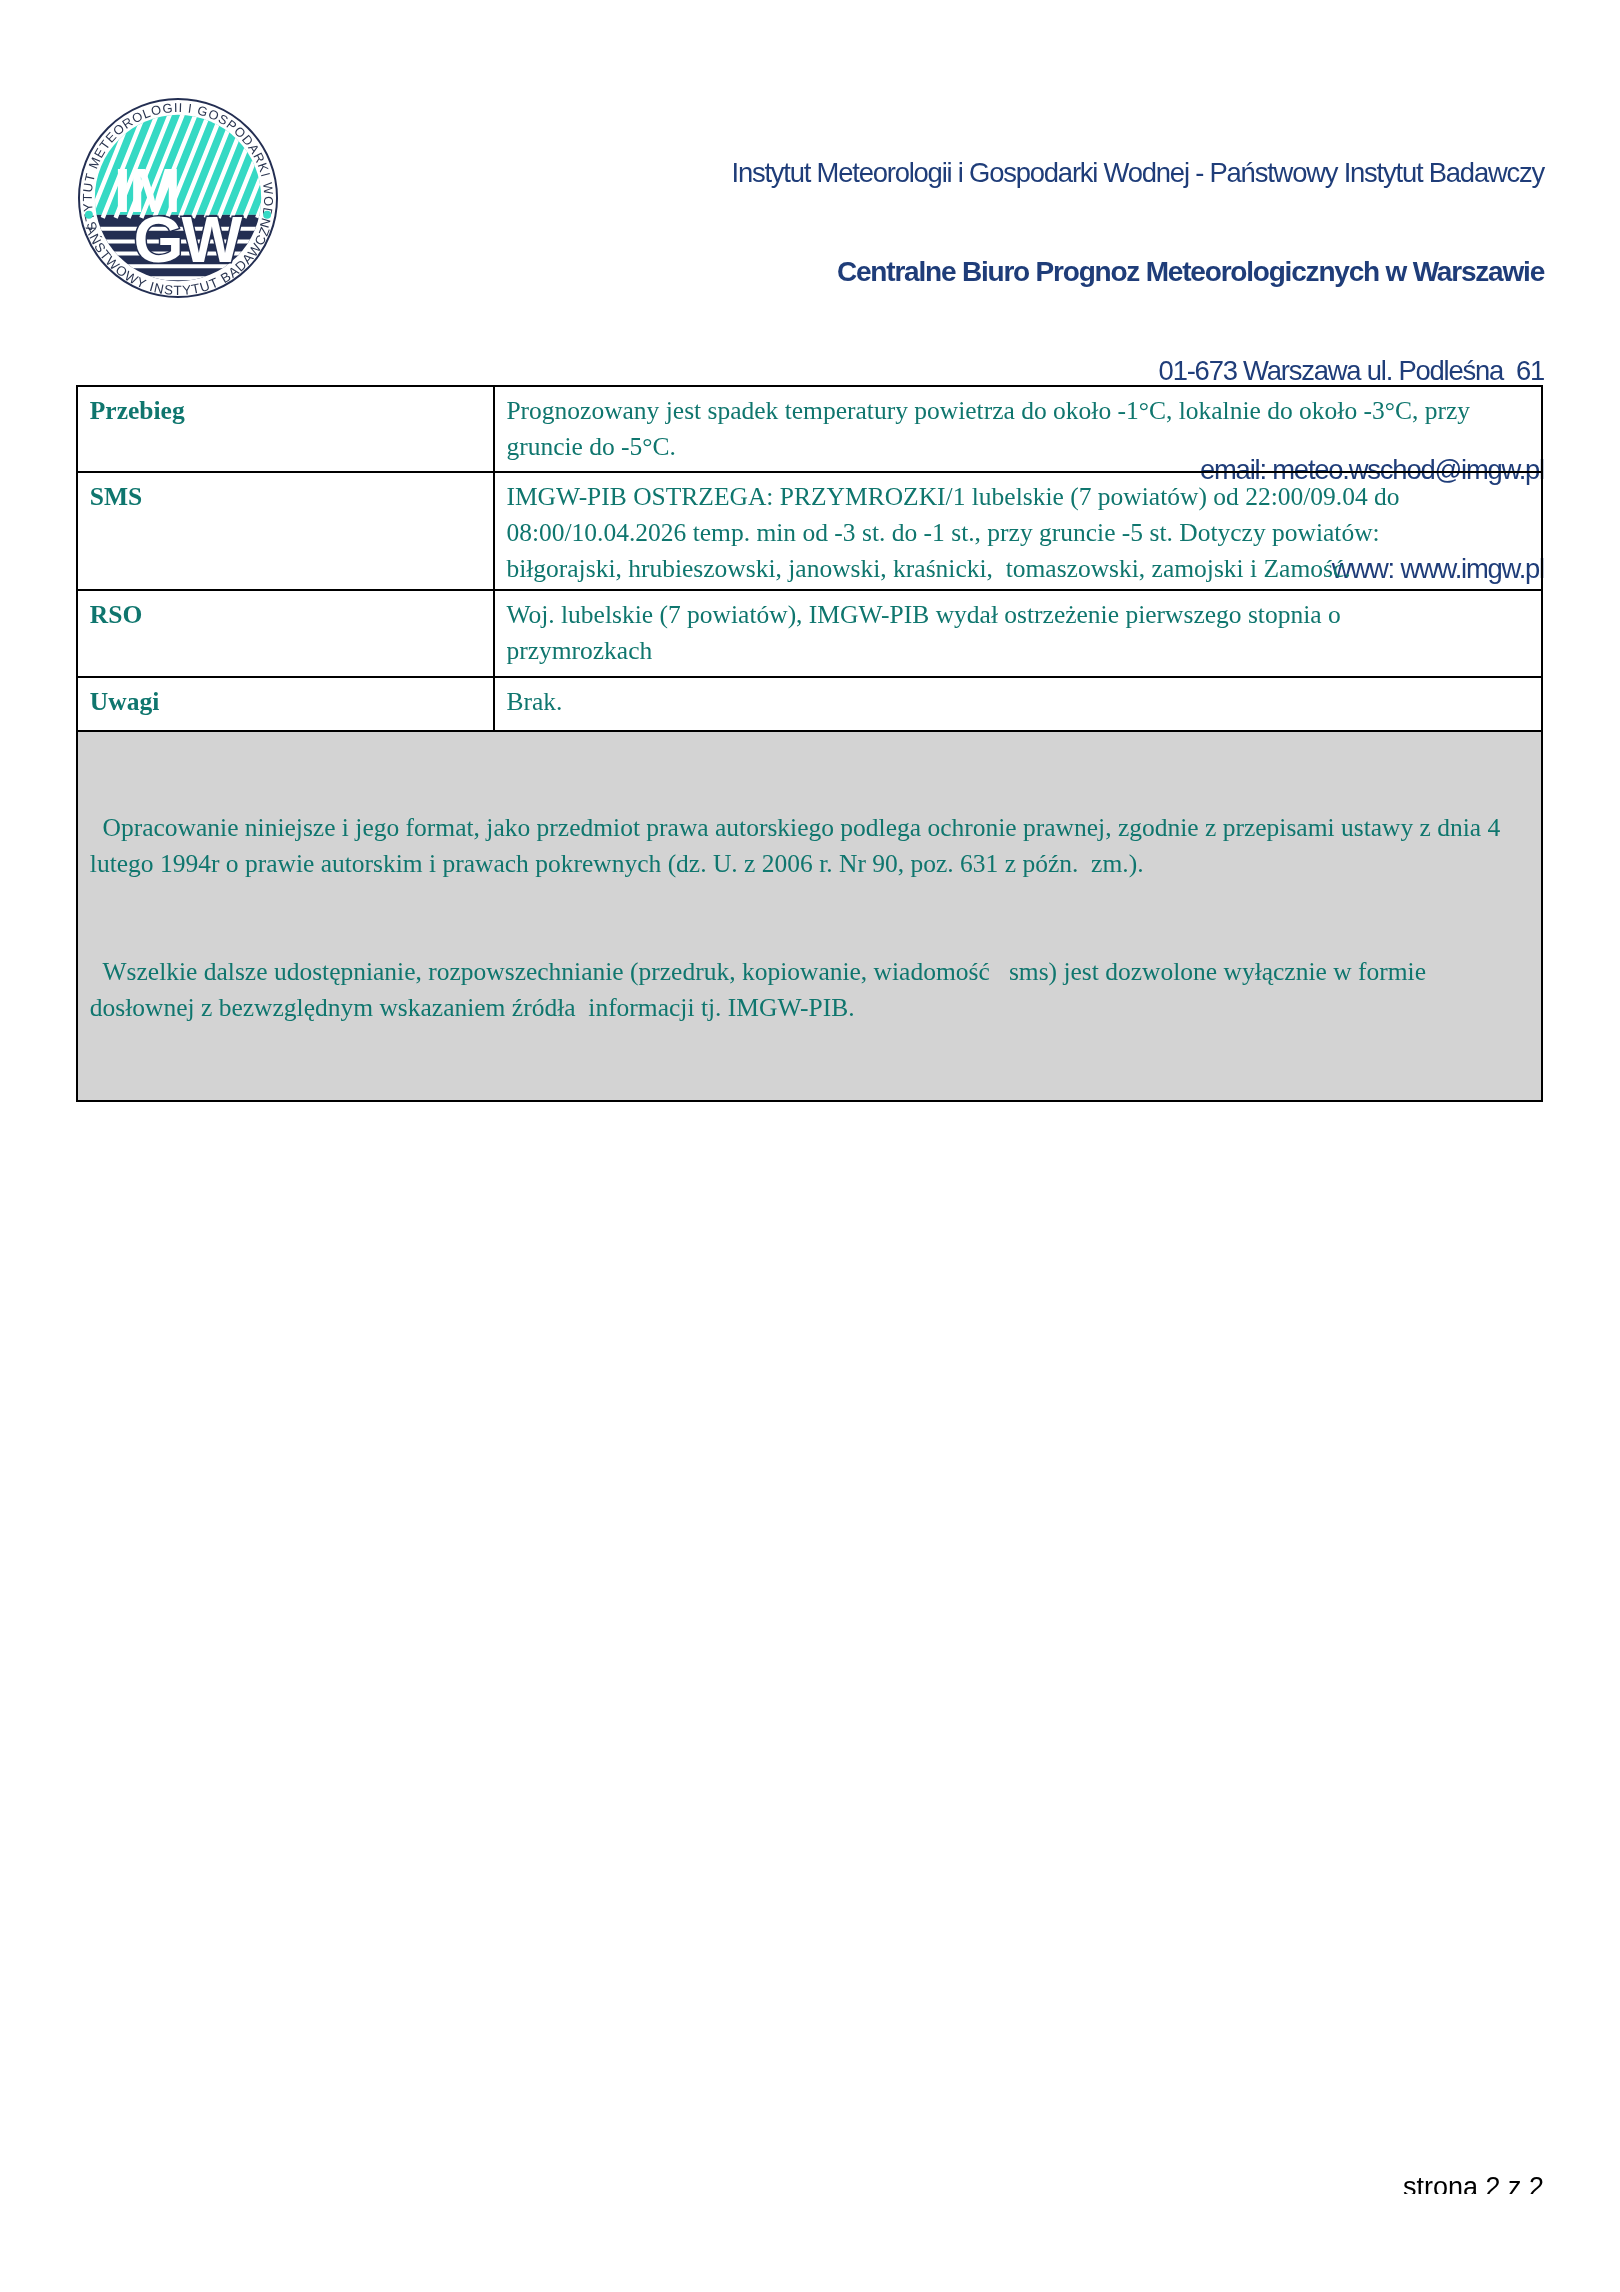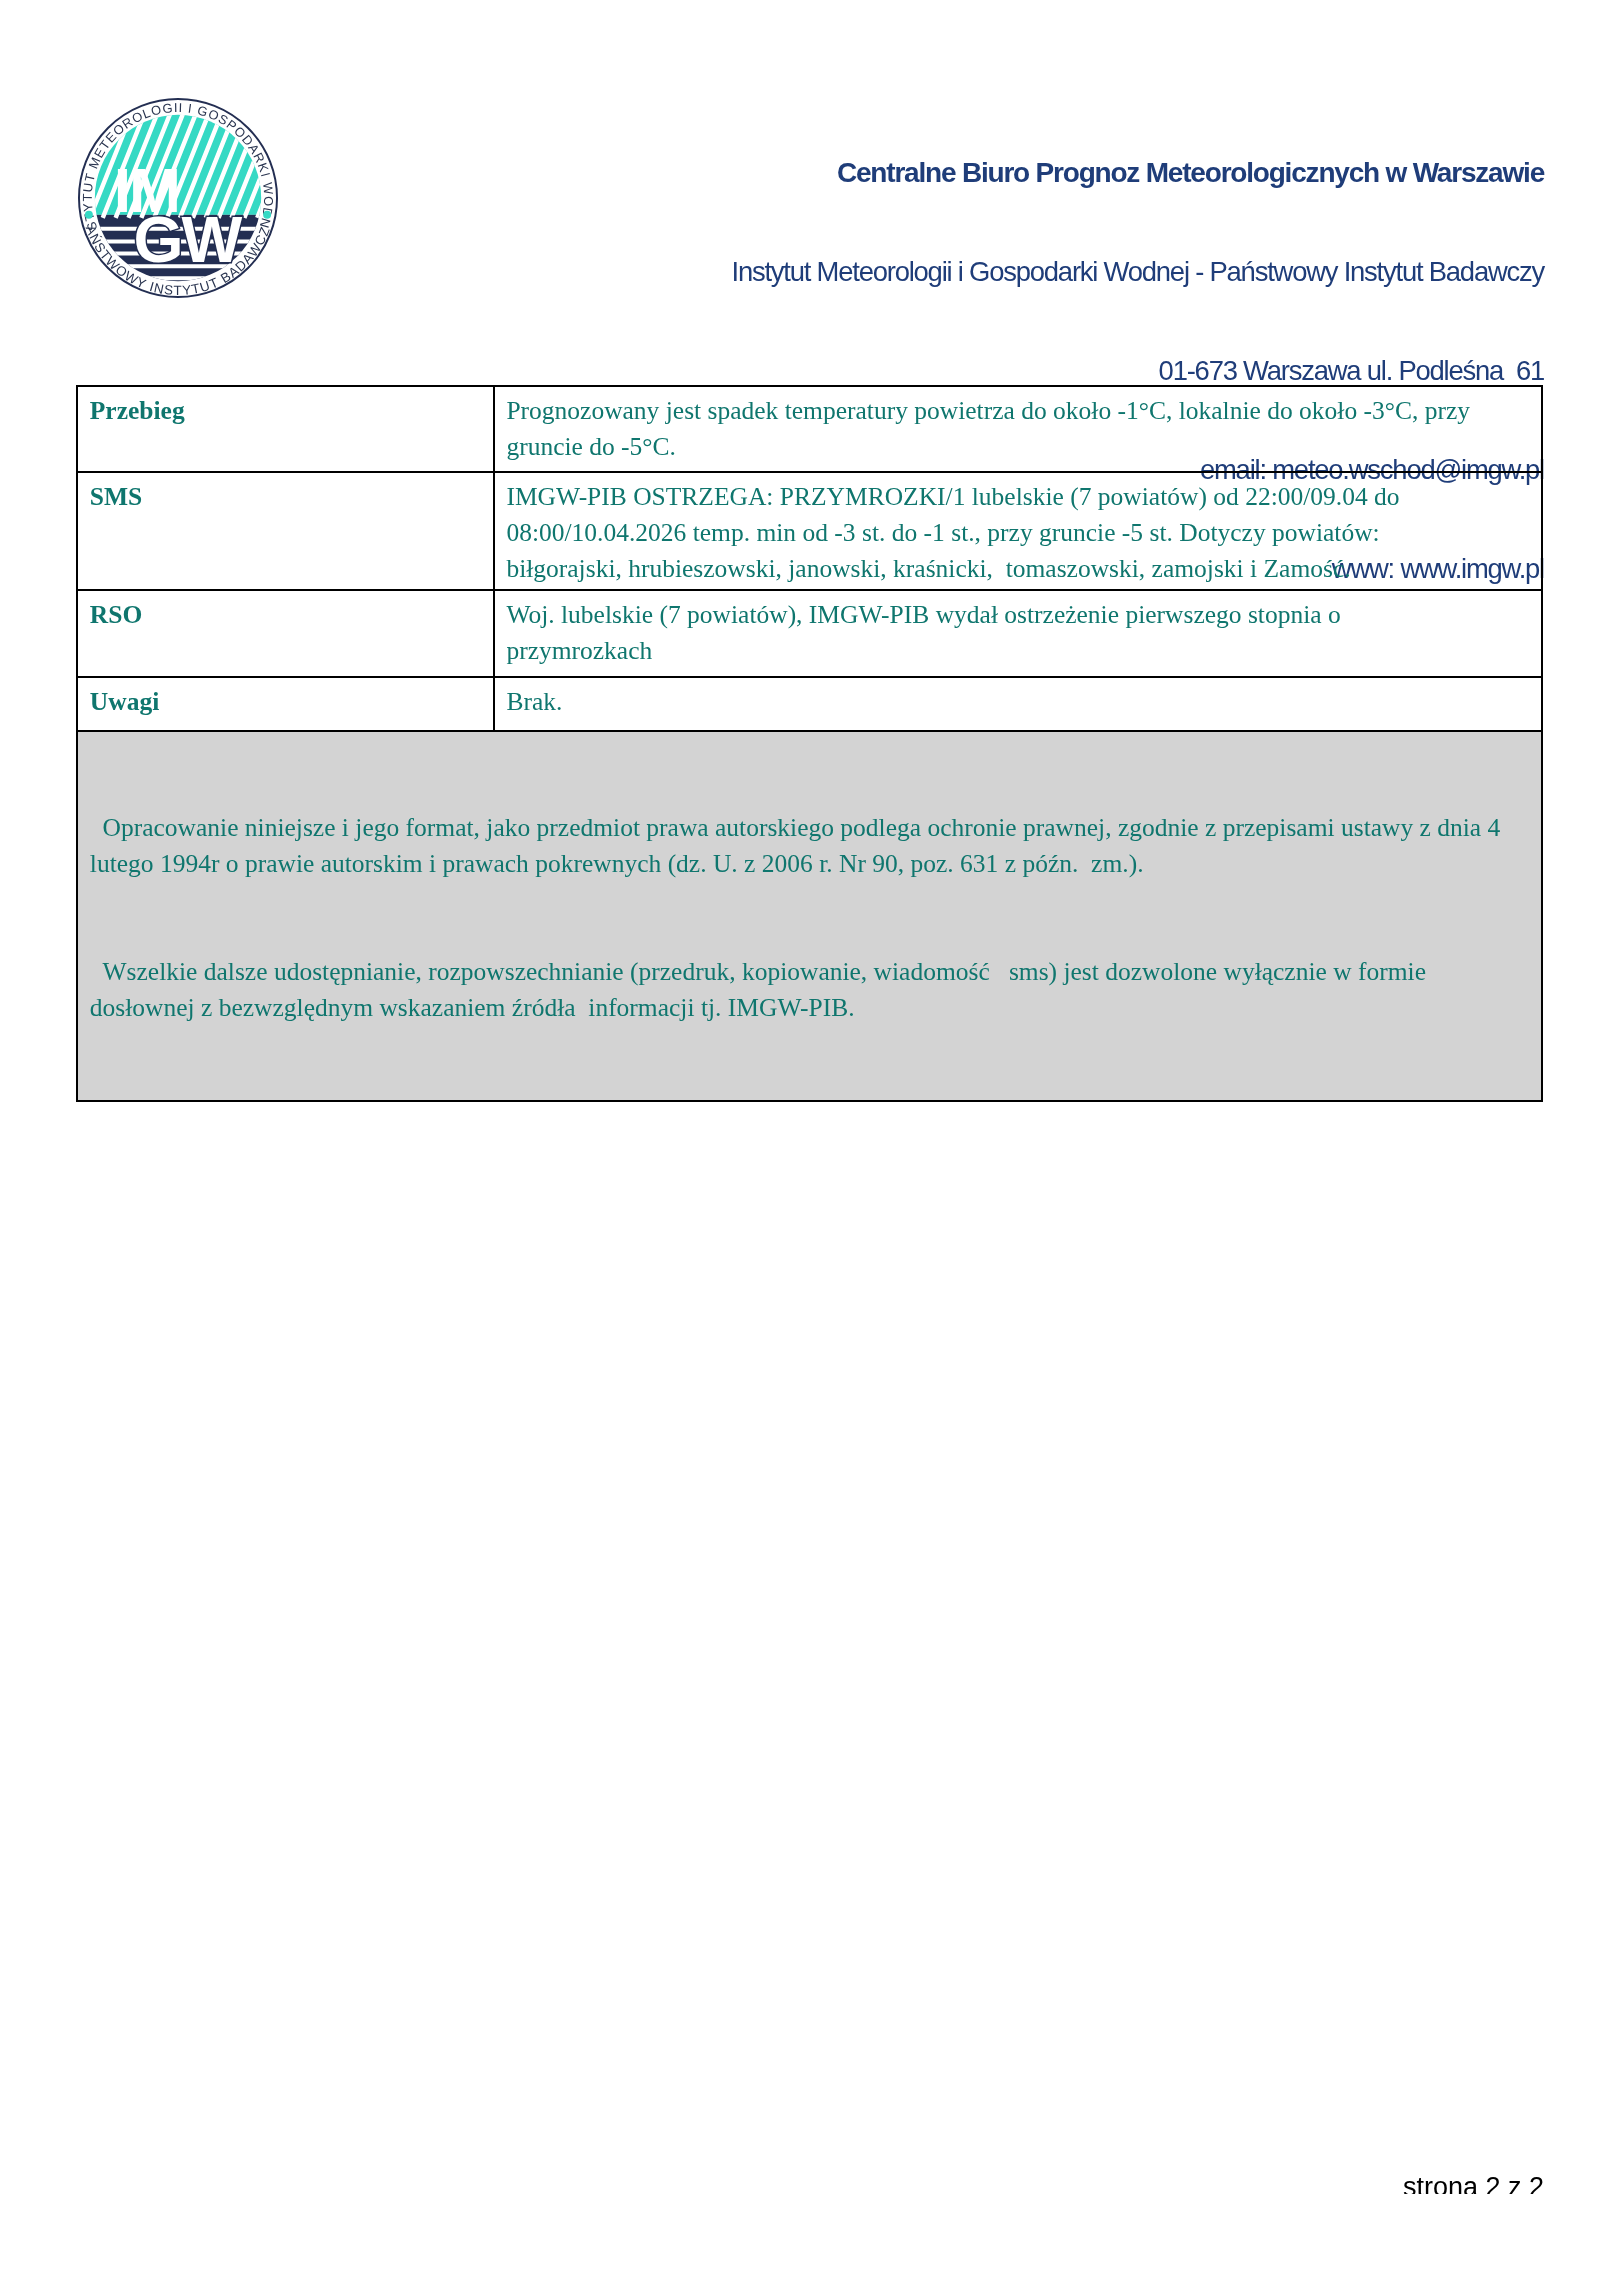--- a/index.html
+++ b/index.html
@@ -88,22 +88,22 @@
       <textPath href="#arcTop" startOffset="50%">INSTYTUT METEOROLOGII I GOSPODARKI WODNEJ</textPath>
     </text>
     <text text-anchor="middle" fill="#2A3550" font-family="Liberation Sans, sans-serif" font-size="13.5" letter-spacing="1">
       <textPath href="#arcBot" startOffset="50%">PAŃSTWOWY INSTYTUT BADAWCZY</textPath>
     </text>
     <circle cx="12" cy="119" r="4" fill="#35D9C4"></circle>
     <circle cx="192" cy="119" r="4" fill="#35D9C4"></circle>
   </svg>
 
   <div class="header-block">
+    <span class="hl">Instytut Meteorologii i Gospodarki Wodnej - Państwowy Instytut Badawczy</span>
     <span class="hl bold">Centralne Biuro Prognoz Meteorologicznych w Warszawie</span>
-    <span class="hl">Instytut Meteorologii i Gospodarki Wodnej - Państwowy Instytut Badawczy</span>
     <span class="hl">01-673 Warszawa ul. Podleśna  61</span>
     <span class="hl">email: meteo.wschod@imgw.pl</span>
     <span class="hl">www: www.imgw.pl</span>
   </div>
 
   <table class="warn">
     <tbody>
       <tr class="r1">
         <td class="label">Przebieg</td>
         <td class="content">Prognozowany jest spadek temperatury powietrza do około -1°C, lokalnie do około -3°C, przy gruncie do -5°C.</td>

